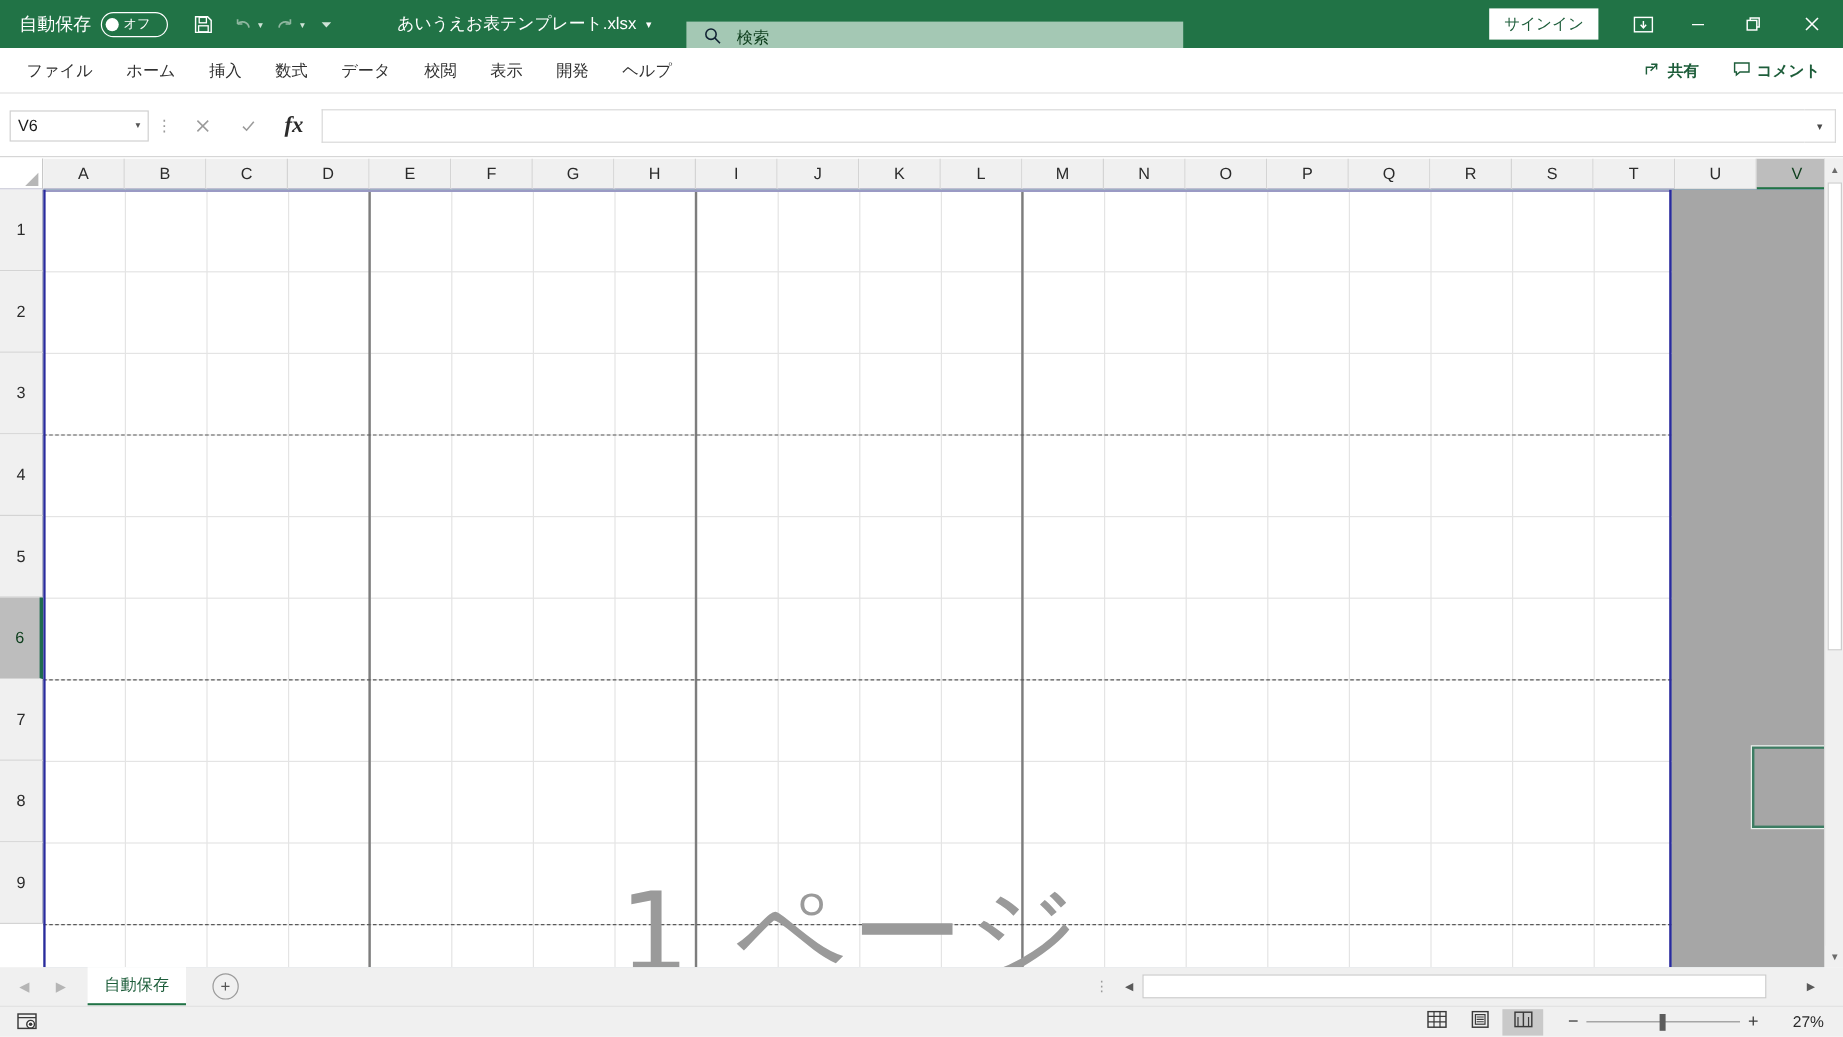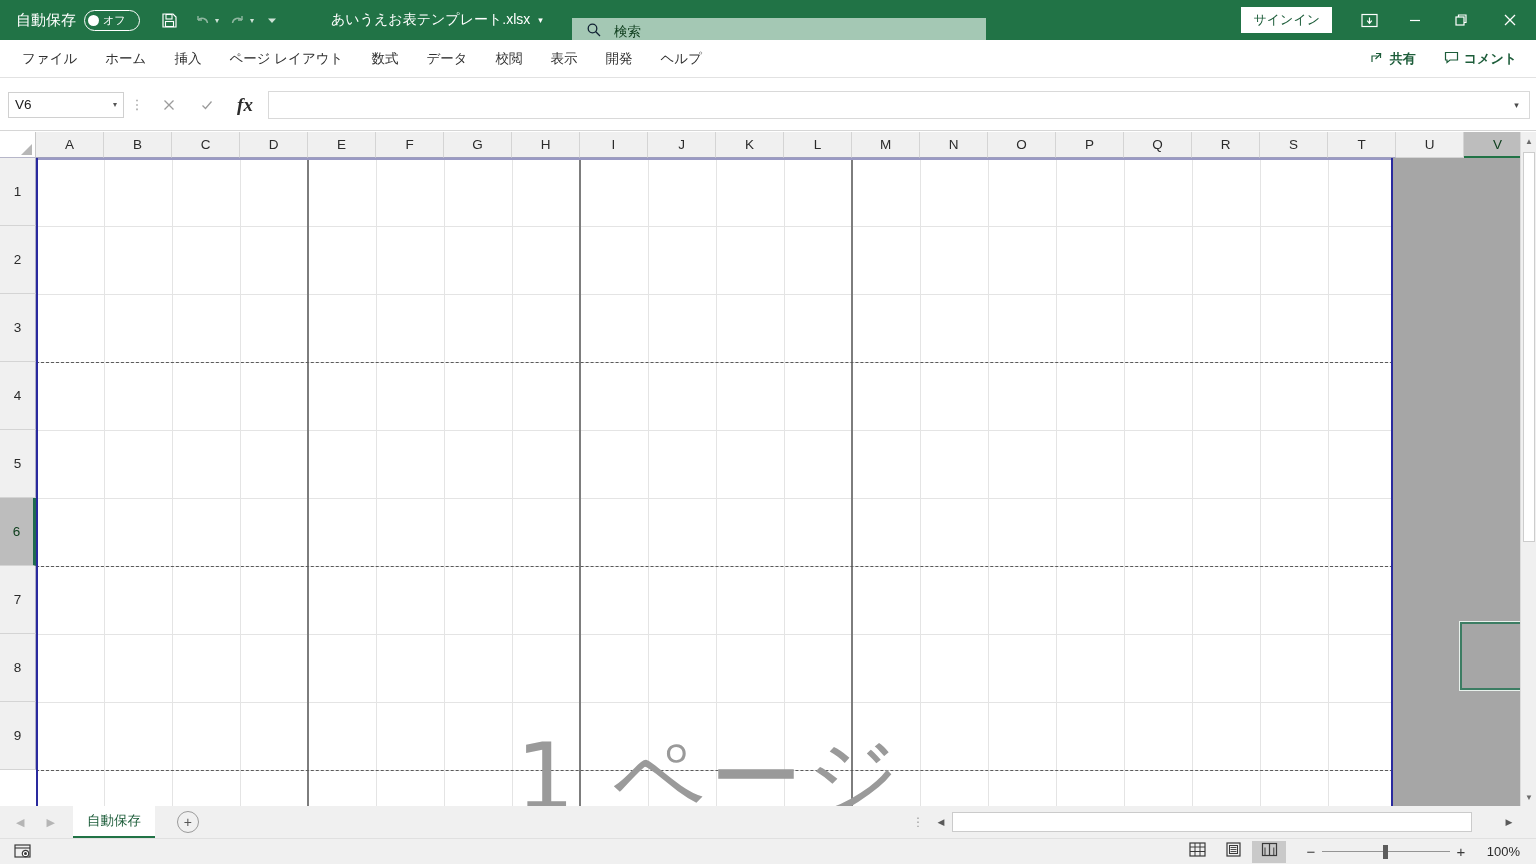--- a/index.html
+++ b/index.html
@@ -312,21 +312,20 @@
           <path d="M3 3 L13 13 M13 3 L3 13" stroke="#fff" stroke-width="1.3"></path>
         </svg>
     </span>
   </div>
 </div>
 
 <div class="ribbon">
   <span class="rtab">ファイル</span>
   <span class="rtab">ホーム</span>
   <span class="rtab">挿入</span>
-  <span class="rtab">ページ レイアウト</span>
   <span class="rtab">数式</span>
   <span class="rtab">データ</span>
   <span class="rtab">校閲</span>
   <span class="rtab">表示</span>
   <span class="rtab">開発</span>
   <span class="rtab">ヘルプ</span>
 
   <span class="ribbon-right">
     <span class="rbtn">
       <span>
@@ -586,16 +585,16 @@
           </svg>
       </span>
     </span>
     <span class="zoomctl">
       <span class="zmbtn">−</span>
       <span class="zmtrack">
         <span class="zmline"></span>
         <span class="zmthumb"></span>
       </span>
       <span class="zmbtn">+</span>
-      <span class="zmval">100%</span>
+      <span class="zmval">27%</span>
     </span>
   </span>
 </div>
 
 </body></html>

